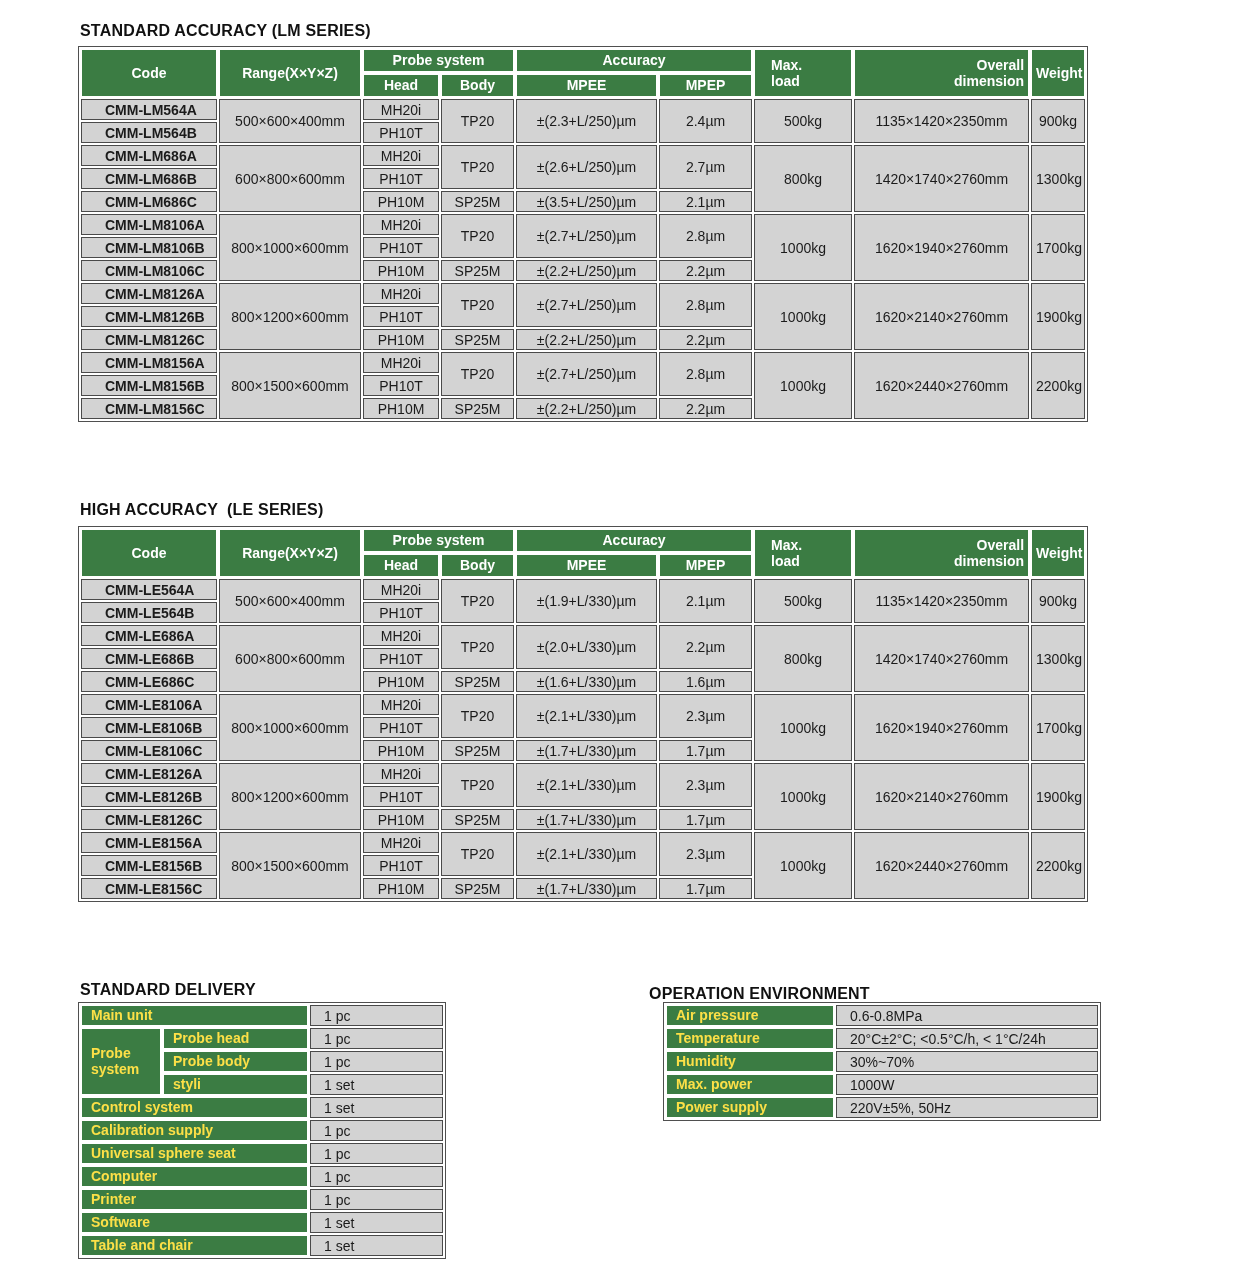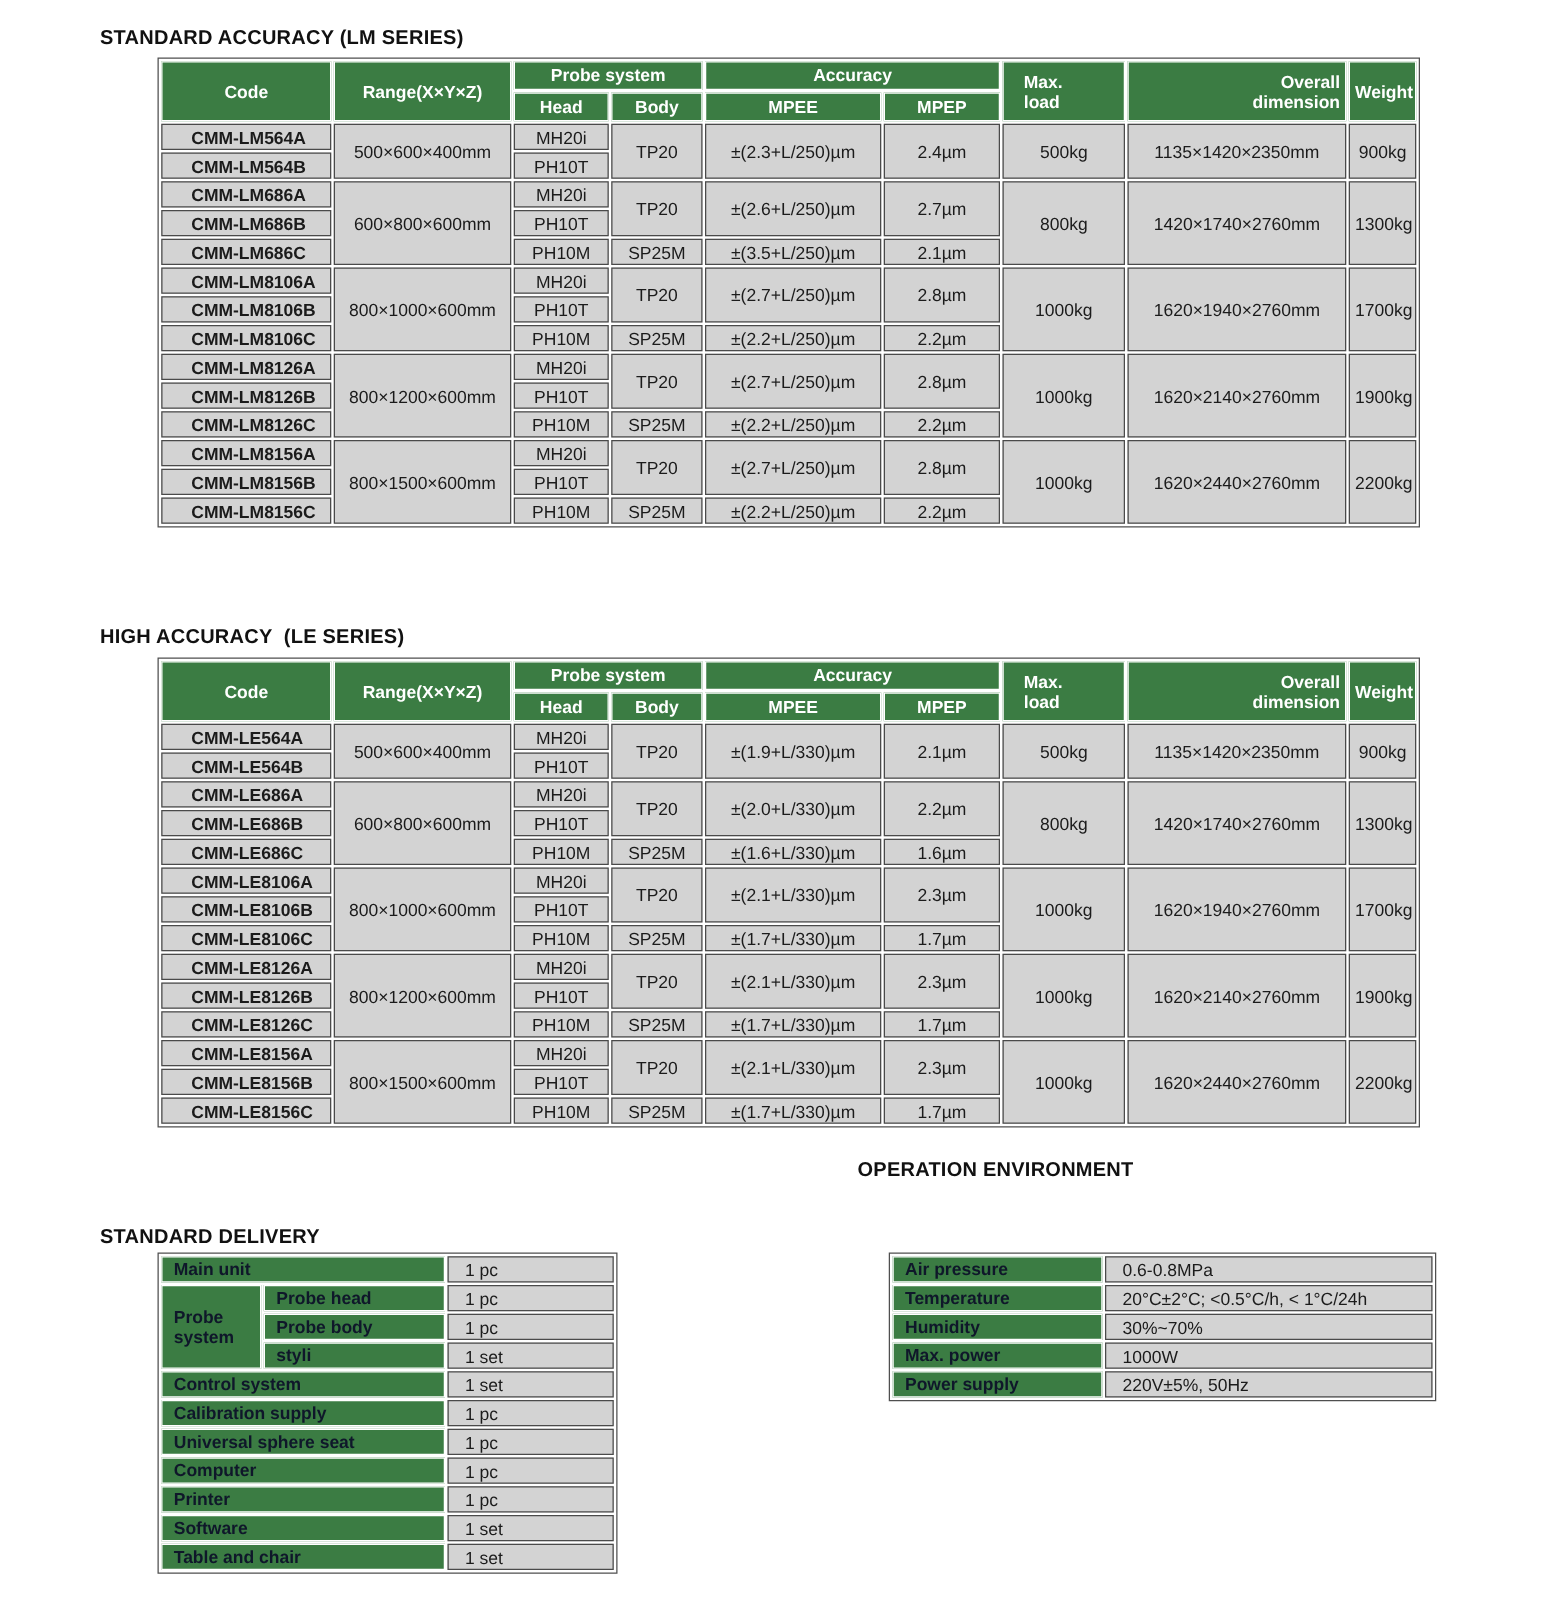--- a/index.html
+++ b/index.html
@@ -5,30 +5,30 @@
   :root{
     --green:#3b7c43;
     --gray:#d3d3d3;
     --border:#4a4a4a;
     --ink:#1b1b1b;
   }
   html,body{margin:0;padding:0;background:#fff;}
   body{font-family:"Liberation Sans","DejaVu Sans",sans-serif;color:var(--ink);}
   .canvas{position:relative;width:1225px;height:1283px;background:#ffffff;overflow:hidden;}
   .sec-title{position:absolute;font-size:16px;font-weight:bold;color:#111;white-space:pre;letter-spacing:.2px;}
-  table{border-collapse:separate;border-spacing:2px;position:absolute;table-layout:fixed;background:#fff;border:1px solid #4f4f4f;margin-left:48px;}
+  table{border-collapse:separate;border-spacing:2px;position:absolute;table-layout:fixed;background:#fff;border:1px solid #4f4f4f;}
   td{font-size:14px;height:19px;padding:0 4px;overflow:hidden;vertical-align:middle;}
   
   .spec td.hd{background:var(--green);color:#fff;font-weight:bold;text-align:center;border:1px solid #fff;height:21px;line-height:1.15;}
   .spec td.hd-left{text-align:left;padding-left:16px;white-space:pre-line;}
   .spec td.hd-left2{text-align:right;padding-left:32px;white-space:pre-line;}
   .spec td.cell{background:var(--gray);text-align:center;border:1px solid var(--border);}
   .spec td.code{background:var(--gray);text-align:left;font-weight:bold;padding-left:23px;border:1px solid var(--border);}
   
-  .glabel{background:var(--green);color:#0f172a;font-weight:bold;text-align:left;padding:0 9px;border:1px solid #fff;line-height:1.1;}
+  .glabel{background:var(--green);color:#fde047;font-weight:bold;text-align:left;padding:0 9px;border:1px solid #fff;line-height:1.1;}
   .gval{background:var(--gray);text-align:left;padding:0 13px;border:1px solid var(--border);}
 </style>
 </head>
 <body>
 
 <div class="canvas">
 
   <div class="sec-title" style="left:80px;top:22px;">STANDARD ACCURACY (LM SERIES)</div>
 
   <table class="spec" style="left:78px;top:46px;width:1008px;">
@@ -365,21 +365,21 @@
       <td class="glabel" colspan="2">Software</td>
       <td class="gval">1 set</td>
     </tr>
     <tr>
       <td class="glabel" colspan="2">Table and chair</td>
       <td class="gval">1 set</td>
     </tr>
   </tbody>
     </table>
 
-  <div class="sec-title" style="left:649px;top:928px;margin-left:37px;">OPERATION ENVIRONMENT</div>
+  <div class="sec-title" style="left:649px;top:985px;">OPERATION ENVIRONMENT</div>
 
   <table style="left:663px;top:1002px;width:436px;">
     <colgroup>
         <col style="width:168px">
         <col style="width:262px">
       </colgroup>
     <tbody>
         <tr>
       <td class="glabel">Air pressure</td>
       <td class="gval">0.6-0.8MPa</td>

